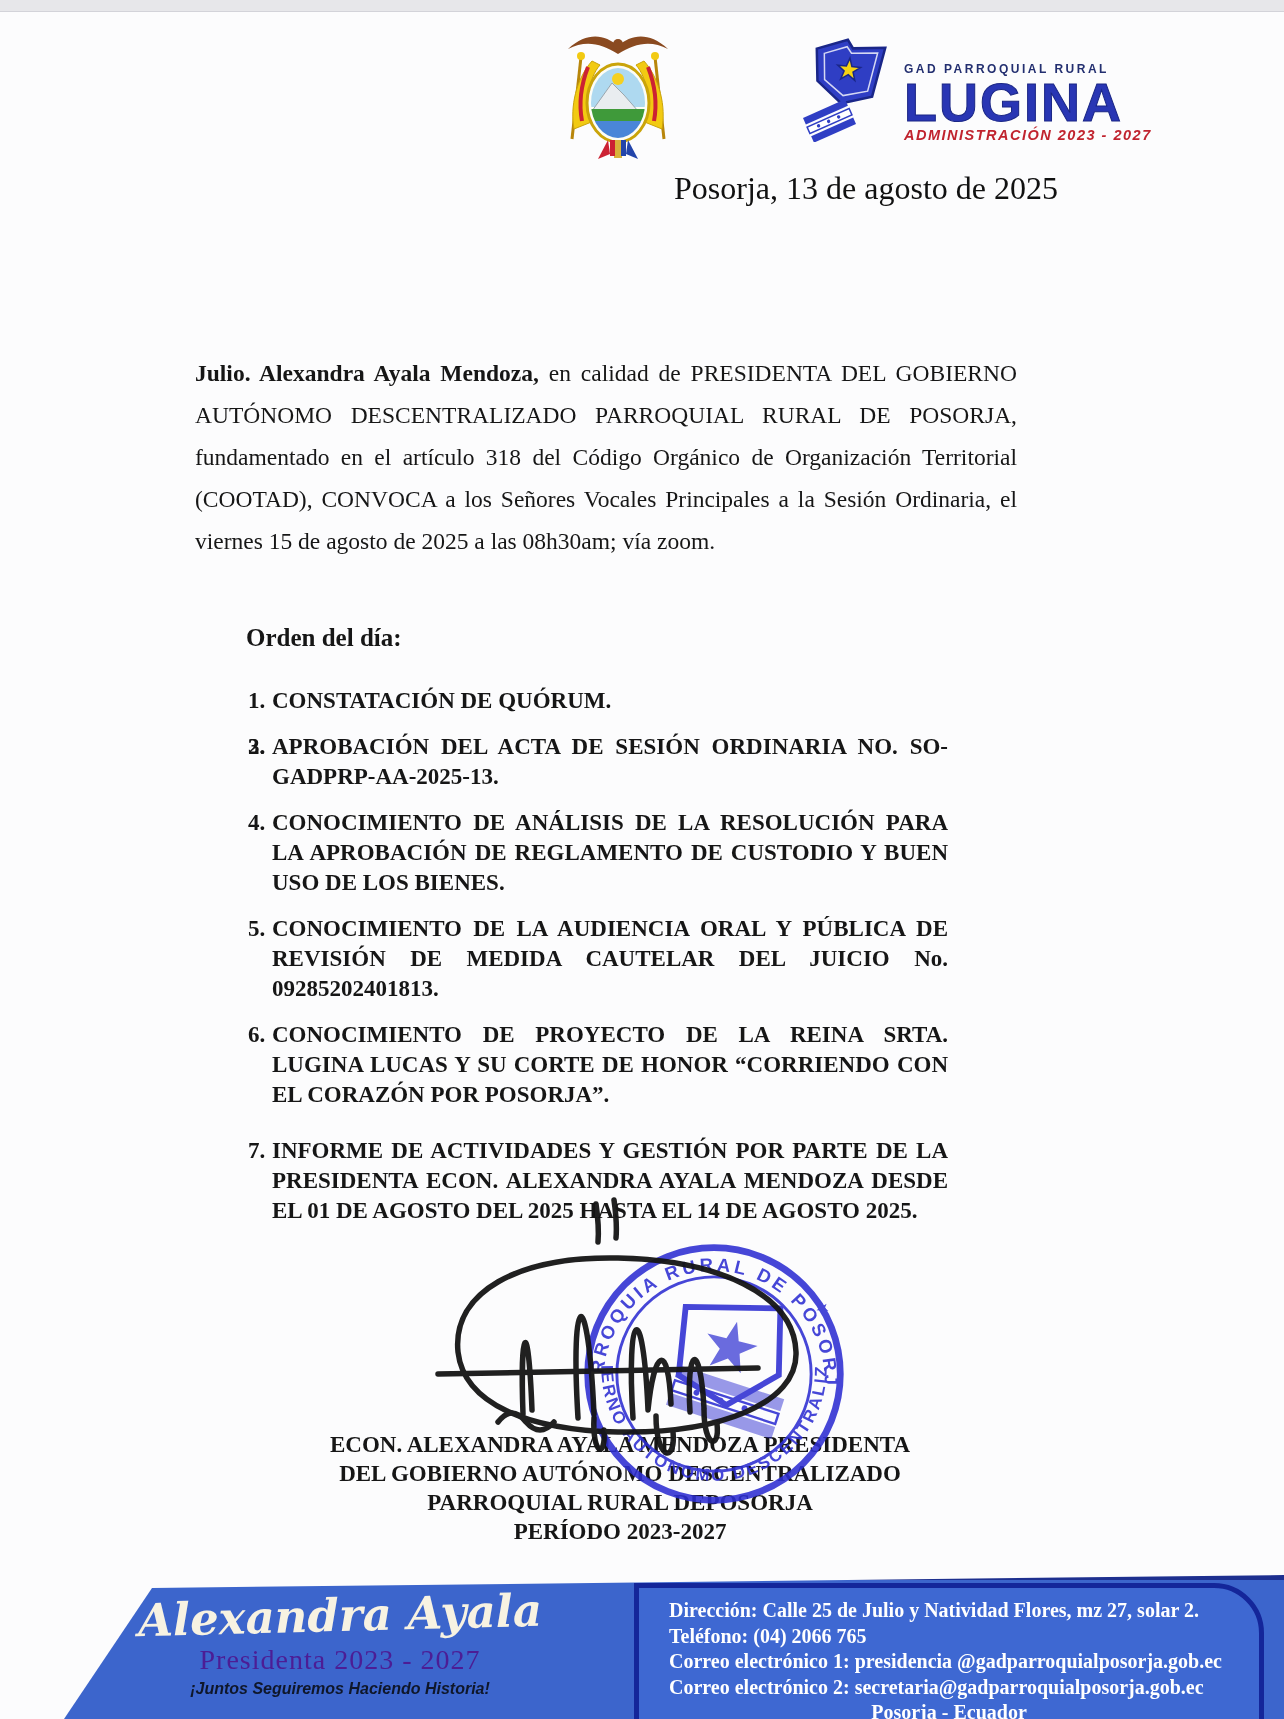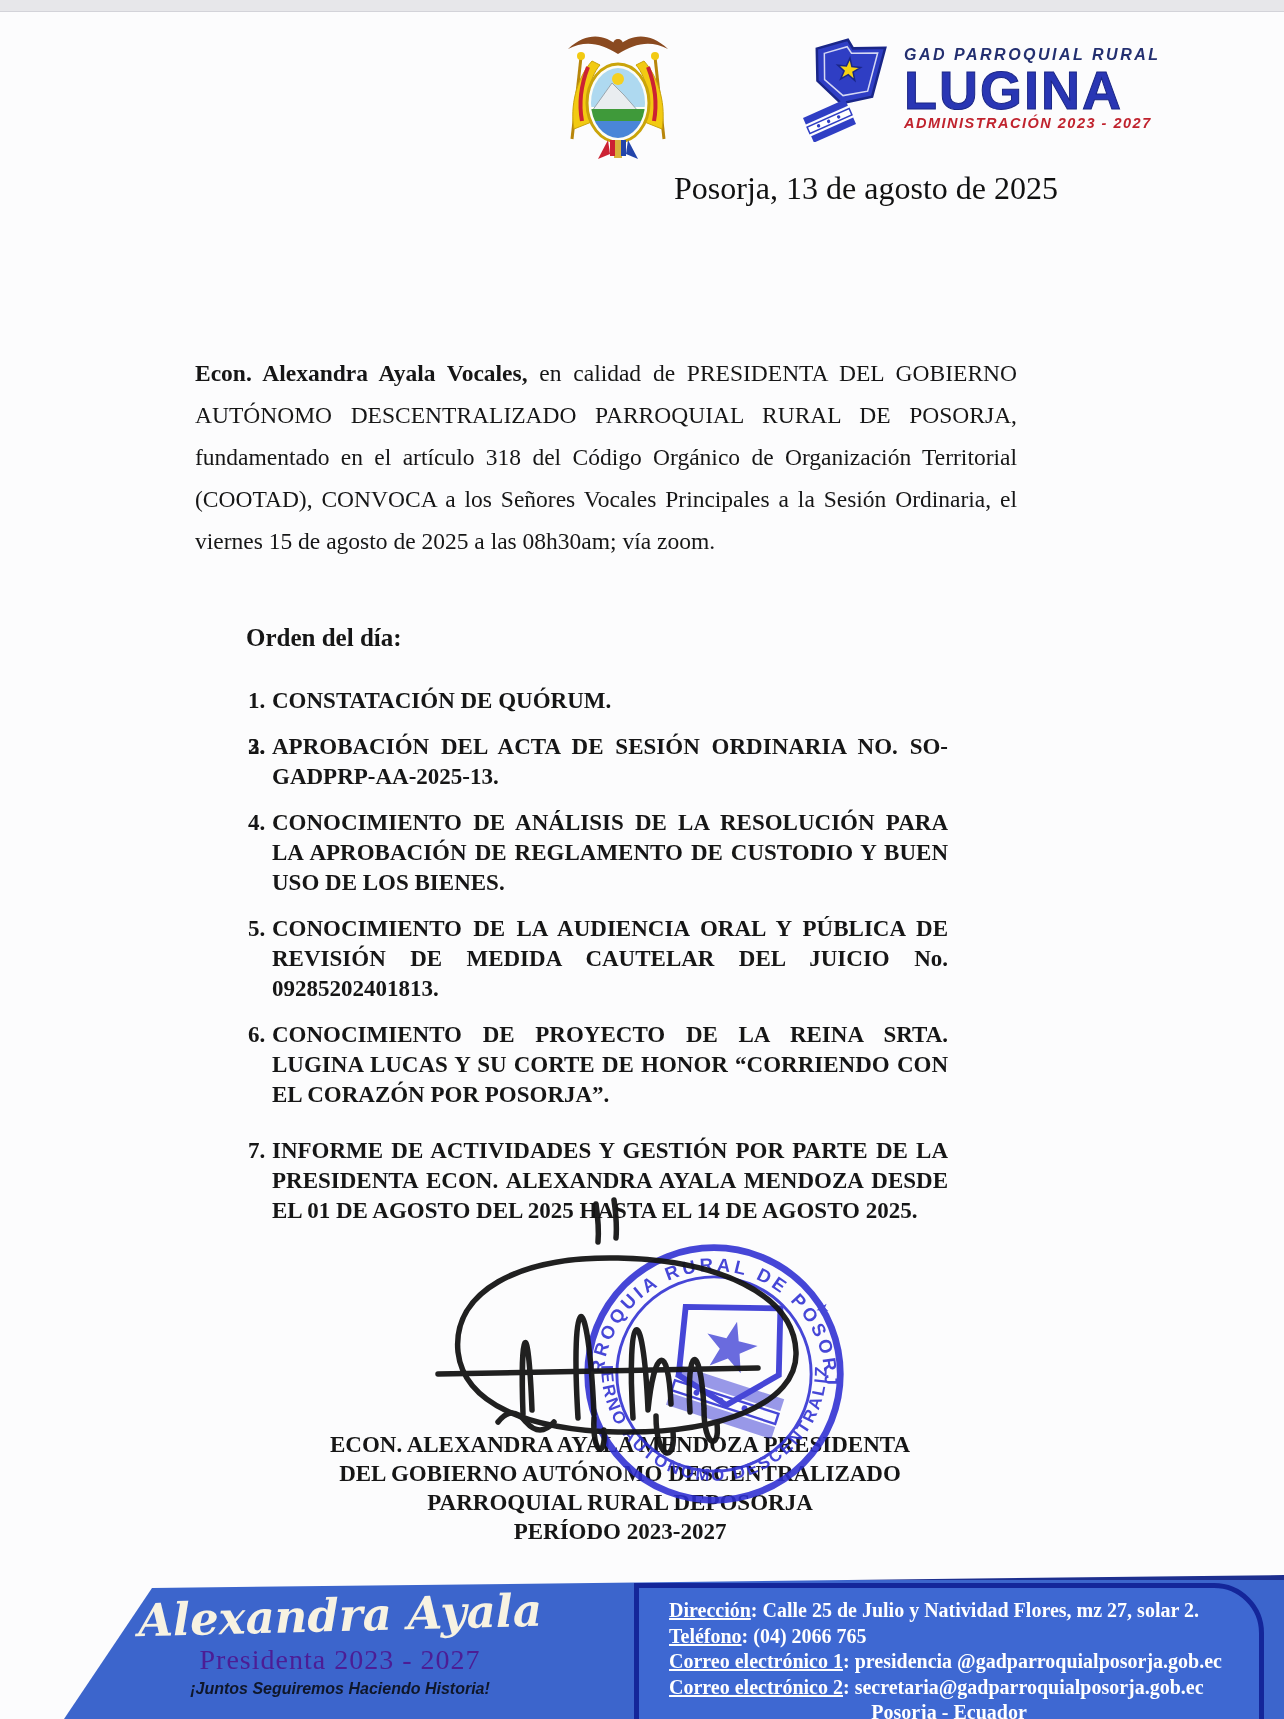--- a/index.html
+++ b/index.html
@@ -9,21 +9,21 @@
     font-family:"Liberation Serif", serif;
     color:#161616;
   }
   .scan-edge-top{position:absolute;top:0;left:0;right:0;height:11px;background:#e7e7ea;border-bottom:1px solid #d3d3d9;}
 
   
   .coa{position:absolute;left:548px;top:26px;width:140px;height:142px;}
   .logo{position:absolute;left:800px;top:30px;width:400px;height:120px;}
   .logo-shield{position:absolute;left:0;top:2px;width:95px;height:110px;}
   .logo-text{position:absolute;left:104px;top:0;width:300px;font-family:"Liberation Sans",sans-serif;}
-  .logo-tagline{margin-top:16px;font-size:16px;font-weight:700;font-style:italic;letter-spacing:2.5px;color:#232f70;white-space:nowrap;}
+  .logo-tagline{margin-top:32px;font-size:12px;font-weight:700;letter-spacing:2.5px;color:#232f70;white-space:nowrap;}
   .logo-name{margin-top:-2px;font-size:54px;font-weight:800;letter-spacing:2px;color:#2936b4;-webkit-text-stroke:1px #1b2786;line-height:1.05;}
   .logo-admin{margin-top:-4px;font-size:14.5px;font-weight:700;font-style:italic;letter-spacing:1.5px;color:#c0232e;white-space:nowrap;}
 
   .date-line{position:absolute;right:226px;top:170px;font-size:32px;color:#111;}
 
   
   .title{position:absolute;left:190px;top:268px;width:890px;text-align:center;font-weight:700;font-size:27px;line-height:36px;letter-spacing:.5px;}
 
   
   .body-par{
@@ -54,21 +54,21 @@
   .name-block{position:absolute;left:118px;top:16px;width:444px;text-align:center;z-index:3;}
   .footer-name{font-family:"DejaVu Serif",serif;font-style:italic;font-weight:700;font-size:45px;color:#f7f2e2;transform:rotate(-1.5deg);line-height:1.1;}
   .footer-role{margin-top:3px;font-family:Liberation Serif, serif;font-size:28px;color:#4c1d95;letter-spacing:1px;}
   .footer-slogan{margin-top:4px;font-family:"Liberation Sans",sans-serif;font-size:16px;font-weight:700;font-style:italic;color:#0f172a;}
   .contact-panel{
     position:absolute;left:634px;top:8px;width:630px;height:150px;z-index:2;
     background:#3e68d2;border:5px solid #14269a;border-radius:0 50px 0 0;
     padding:10px 0 0 30px;box-sizing:border-box;
     font-size:20px;font-weight:700;color:#ffffff;line-height:25.5px;
   }
-  .contact-line .lbl{text-decoration:underline;text-align:center;}
+  .contact-line .lbl{text-align:center;}
   .contact-loc{text-align:center;width:560px;}
 </style>
 </head>
 <body>
 
 <div class="page">
   <div class="scan-edge-top"></div>
 
   <svg class="coa" viewBox="0 0 140 140">
     <path d="M20,22 C40,4 57,8 70,19 C83,8 100,4 120,22 C103,13 87,16 70,27 C53,16 37,13 20,22 Z" fill="#8a4a20"></path>
@@ -118,21 +118,21 @@
     <div class="logo-text">
       <div class="logo-tagline">GAD PARROQUIAL RURAL</div>
       <div class="logo-name">LUGINA</div>
       <div class="logo-admin">ADMINISTRACIÓN 2023 - 2027</div>
     </div>
   </div>
 
   <div class="date-line">Posorja, 13 de agosto de 2025</div>
 
 
-  <p class="body-par"><b>Econ. Alexandra Ayala Vocales,</b><span> en calidad de PRESIDENTA DEL GOBIERNO AUTÓNOMO DESCENTRALIZADO PARROQUIAL RURAL DE POSORJA, fundamentado en el artículo 318 del Código Orgánico de Organización Territorial (COOTAD), CONVOCA a los Señores Vocales Principales a la Sesión Ordinaria, el viernes 15 de agosto de 2025 a las 08h30am; vía zoom.</span></p>
+  <p class="body-par"><b>Julio. Alexandra Ayala Mendoza,</b><span> en calidad de PRESIDENTA DEL GOBIERNO AUTÓNOMO DESCENTRALIZADO PARROQUIAL RURAL DE POSORJA, fundamentado en el artículo 318 del Código Orgánico de Organización Territorial (COOTAD), CONVOCA a los Señores Vocales Principales a la Sesión Ordinaria, el viernes 15 de agosto de 2025 a las 08h30am; vía zoom.</span></p>
 
   <div class="agenda-heading">Orden del día:</div>
 
   <div class="agenda">
     <div class="agenda-item"><span class="num">1.</span><span class="txt">CONSTATACIÓN DE QUÓRUM.</span></div>
     <div class="agenda-item"><span class="num">2.</span></div>
     <div class="agenda-item"><span class="num">3.</span><span class="txt">APROBACIÓN DEL ACTA DE SESIÓN ORDINARIA NO. SO-GADPRP-AA-2025-13.</span></div>
     <div class="agenda-item"><span class="num">4.</span><span class="txt">CONOCIMIENTO DE ANÁLISIS DE LA RESOLUCIÓN PARA LA APROBACIÓN DE REGLAMENTO DE CUSTODIO Y BUEN USO DE LOS BIENES.</span></div>
     <div class="agenda-item"><span class="num">5.</span><span class="txt">CONOCIMIENTO DE LA AUDIENCIA ORAL Y PÚBLICA DE REVISIÓN DE MEDIDA CAUTELAR DEL JUICIO No. 09285202401813.</span></div>
     <div class="agenda-item"><span class="num">6.</span><span class="txt">CONOCIMIENTO DE PROYECTO DE LA REINA SRTA. LUGINA LUCAS Y SU CORTE DE HONOR “CORRIENDO CON EL CORAZÓN POR POSORJA”.</span></div>

